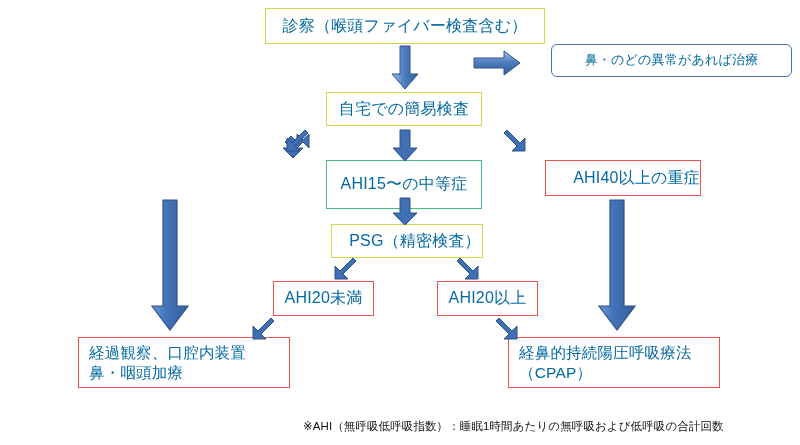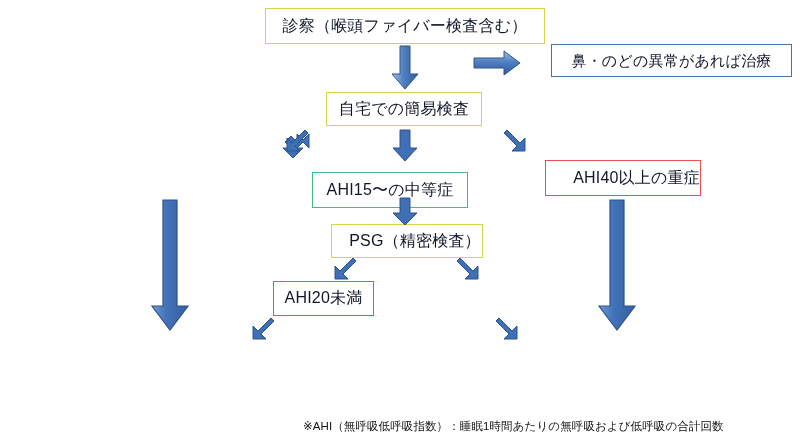--- a/index.html
+++ b/index.html
@@ -25,21 +25,21 @@
     box-sizing: border-box;
     display: flex;
     align-items: center;
     justify-content: center;
     background: #ffffff;
     border: 1.5px solid #888;
     text-align: center;
     line-height: 1.28;
     letter-spacing: 0.2px;
     white-space: pre-line;
-    color: #0f172a;
+    color: #0369a1;
   }
   .node.b-yellow  { border-color: #d6d64a; }
   .node.b-blue    { border-color: #4a72a8; }
   .node.b-cyan    { border-color: #4ecfe0; }
   .node.b-green   { border-color: #3fbf7f; }
   .node.b-red     { border-color: #e8524a; }
 
   .node .txt { display: block; width: 100%; }
 
   
@@ -61,47 +61,58 @@
 </style>
 </head>
 <body>
 
 <div id="stage">
 
   <div class="node b-yellow" style="left:265px; top:8px; width:280px; height:36px; font-size:16px;">
     <span class="txt">診察（喉頭ファイバー検査含む）</span>
   </div>
 
-  <div class="node b-blue" style="left:551px; top:44px; width:241px; height:33px; font-size:15px;">
+  <div class="node b-blue" style="left:551px; top:44px; width:241px; height:33px; font-size:13px;border-radius:6px;">
     <span class="txt">鼻・のどの異常があれば治療</span>
   </div>
 
   <div class="node b-yellow" style="left:326px; top:92px; width:156px; height:34px; font-size:16px;justify-content:center;">
     <span class="txt">自宅での簡易検査</span>
   </div>
 
 
-  <div class="node b-green" style="left:312px; top:160px; width:156px; height:36px; font-size:16px;margin-top:12px;">
+  <div class="node b-green" style="left:326px; top:160px; width:156px; height:49px; font-size:16px;">
     <span class="txt">AHI15〜の中等症</span>
   </div>
 
   <div class="node b-red" style="left:545px; top:160px; width:156px; height:36px; font-size:16px;text-align:right;">
     <span class="txt">AHI40以上の重症</span>
   </div>
 
   <div class="node b-yellow" style="left:331px; top:224px; width:152px; height:34px; font-size:16px;padding-left:16px;">
     <span class="txt">PSG（精密検査）</span>
   </div>
 
   <div class="node b-red" style="left:273px; top:281px; width:101px; height:35px; font-size:16px;">
     <span class="txt">AHI20未満</span>
   </div>
 
-
-
+  <div class="node b-red" style="left:437px; top:281px; width:101px; height:35px; font-size:16px;">
+    <span class="txt">AHI20以上</span>
+  </div>
+
+  <div class="node b-red" style="left:78px; top:337px; width:212px; height:51px; font-size:15.5px; justify-content:flex-start; text-align:left; padding-left:10px;">
+    <span class="txt" style="text-align:left;">経過観察、口腔内装置
+鼻・咽頭加療</span>
+  </div>
+
+  <div class="node b-red" style="left:508px; top:337px; width:212px; height:51px; font-size:15.5px; justify-content:flex-start; text-align:left; padding-left:10px;">
+    <span class="txt" style="text-align:left;">経鼻的持続陽圧呼吸療法
+（CPAP）</span>
+  </div>
 
   <div class="arrow" style="left:390px; top:46px; width:30px; height:44px;">
     <svg viewBox="0 0 30 44">
       <defs>
         <linearGradient id="gd1" x1="0" y1="0" x2="1" y2="0">
           <stop offset="0%" stop-color="#9fc0e8"></stop>
             <stop offset="45%" stop-color="#4f7fc0"></stop>
             <stop offset="100%" stop-color="#2f5d9e"></stop>
         </linearGradient>
       </defs>

